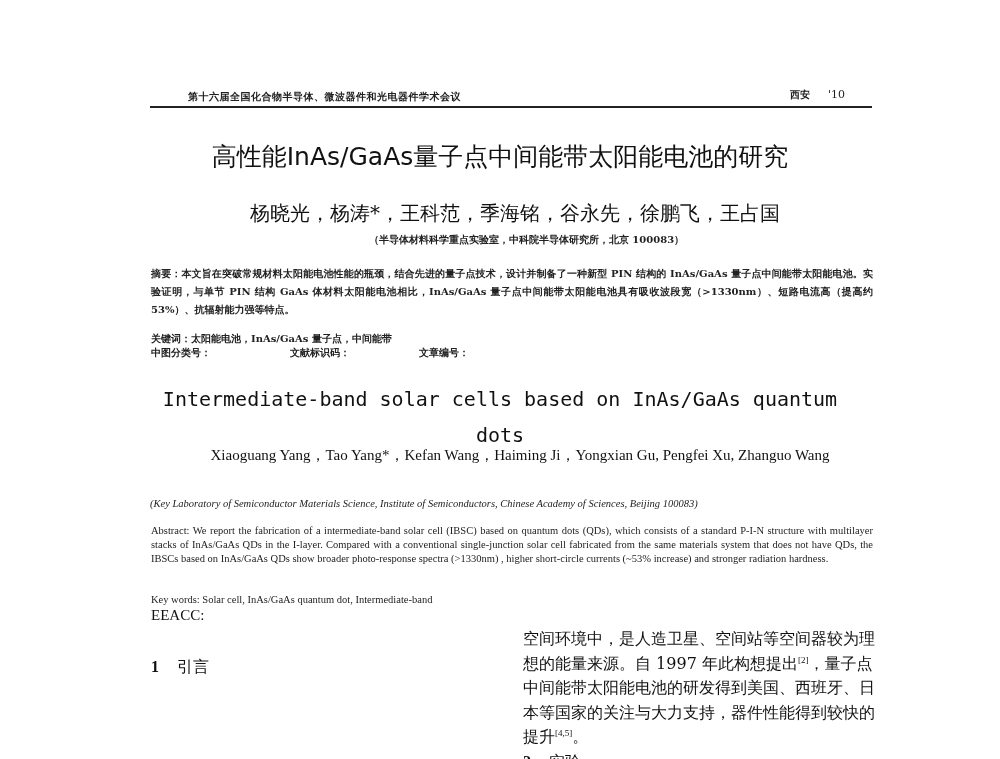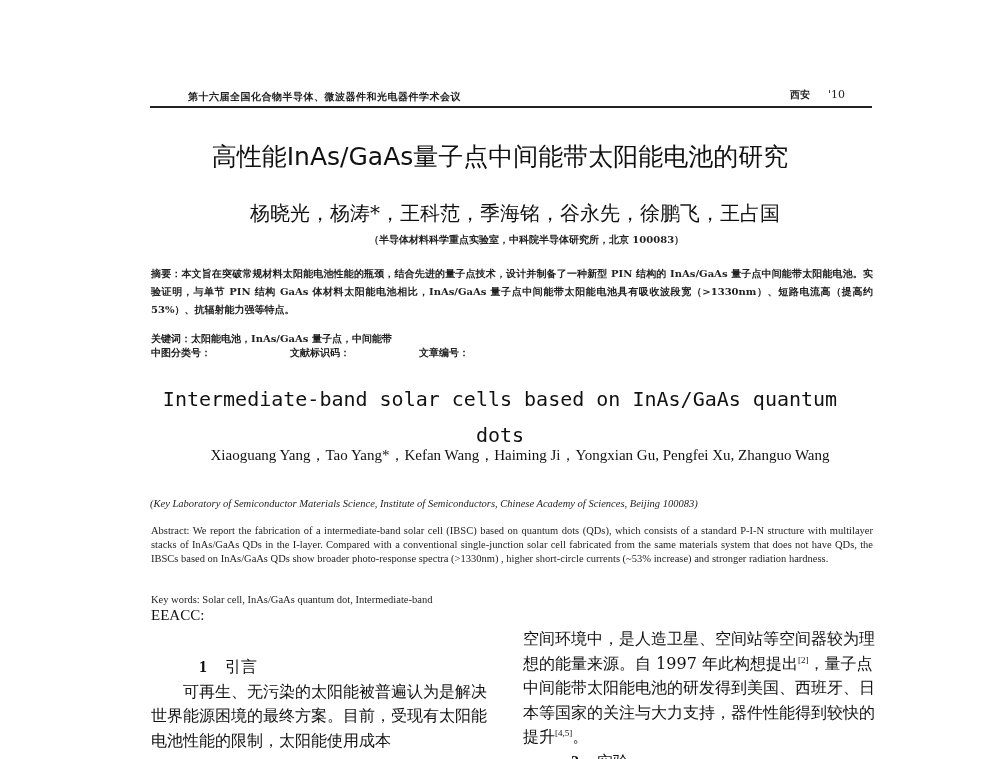--- a/index.html
+++ b/index.html
@@ -21,21 +21,21 @@
     .cls-row span { position: absolute; top: 0; }
     .title-en { left: 150px; width: 700px; top: 381px; text-align: center; font-family: "DejaVu Sans Mono", monospace; font-size: 20px; line-height: 36px; color: #111; }
     .authors-en { left: 150px; width: 740px; top: 444px; text-align: center; font-size: 15px; line-height: 23px; color: #111; font-family: "Liberation Serif", serif; }
     .affil-en { left: 150px; width: 740px; top: 498px; text-align: left; font-size: 10.5px; font-style: italic; color: #222; font-family: "Liberation Serif", serif; }
     .abstract-en { left: 151px; top: 524px; width: 722px; font-size: 10.5px; line-height: 14px; color: #222; text-align: justify; font-family: "Liberation Serif", serif; }
     .kw-en { left: 151px; top: 594px; font-size: 10.5px; color: #222; font-family: "Liberation Serif", serif; }
     .eeacc { left: 151px; top: 607px; font-size: 15px; color: #111; font-family: "Liberation Serif", serif; }
     .col { font-size: 16px; line-height: 24.5px; color: #111; font-family: "DejaVu Serif", serif; }
     .col-left { left: 151px; top: 655px; width: 350px; }
     .col-right { left: 523px; top: 627px; width: 352px; }
-    .sec-heading { font-weight: normal; margin-left: 48px; }
+    .sec-heading { font-weight: normal; }
     .sec-heading .num { font-weight: bold; margin-right: 18px; font-family: "Liberation Serif", serif; }
     .indent { text-indent: 2em; }
     sup { font-size: 9px; line-height: 0; font-family: "Liberation Serif", serif; }
   </style>
 </head>
 <body>
 
 <div class="abs header-left">第十六届全国化合物半导体、微波器件和光电器件学术会议</div>
 <div class="abs header-right">
   <span class="place">西安</span><span>'10</span>
@@ -63,21 +63,20 @@
 <div class="abs authors-en">Xiaoguang Yang，Tao Yang*，Kefan Wang，Haiming Ji，Yongxian Gu, Pengfei Xu, Zhanguo Wang</div>
 <div class="abs affil-en">(Key Laboratory of Semiconductor Materials Science, Institute of Semiconductors, Chinese Academy of Sciences, Beijing 100083)</div>
 <div class="abs abstract-en">Abstract: We report the fabrication of a intermediate-band solar cell (IBSC) based on quantum dots (QDs), which consists of a standard P-I-N structure with multilayer stacks of InAs/GaAs QDs in the I-layer. Compared with a conventional single-junction solar cell fabricated from the same materials system that does not have QDs, the IBSCs based on InAs/GaAs QDs show broader photo-response spectra (&gt;1330nm) , higher short-circle currents (~53% increase) and stronger radiation hardness.</div>
 <div class="abs kw-en">Key words: Solar cell, InAs/GaAs quantum dot, Intermediate-band</div>
 <div class="abs eeacc">EEACC:</div>
 
 <div class="abs col col-left">
   <div class="sec-heading">
     <span class="num">1</span><span>引言</span>
   </div>
-  <div class="indent">可再生、无污染的太阳能被普遍认为是解决世界能源困境的最终方案。目前，受现有太阳能电池性能的限制，太阳能使用成本</div>
 </div>
 
 <div class="abs col col-right">
   <div>
     <span>空间环境中，是人造卫星、空间站等空间器较为理想的能量来源。自 1997 年此构想提出</span><sup>[2]</sup><span>，量子点中间能带太阳能电池的研发得到美国、西班牙、日本等国家的关注与大力支持，器件性能得到较快的提升</span><sup>[4,5]</sup><span>。</span>
   </div>
   <div class="sec-heading">
     <span class="num">2</span><span>实验</span>
   </div>
 </div>

